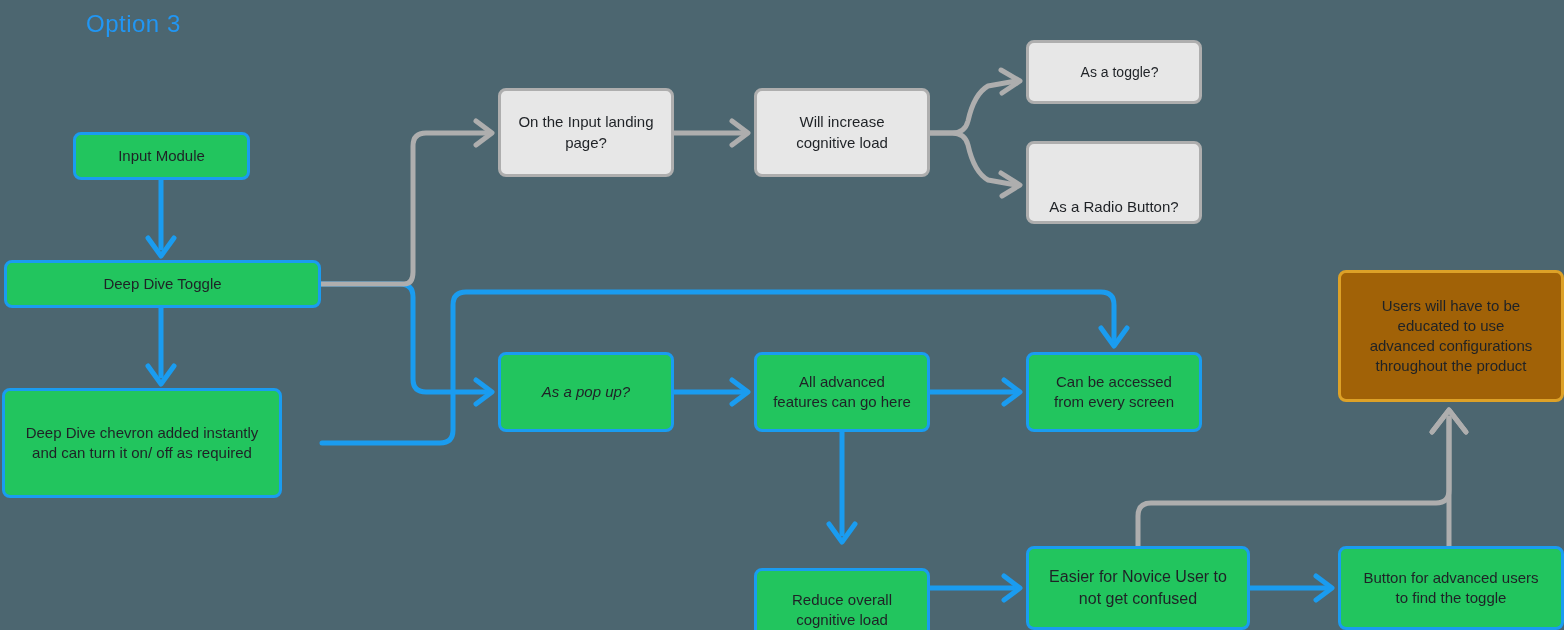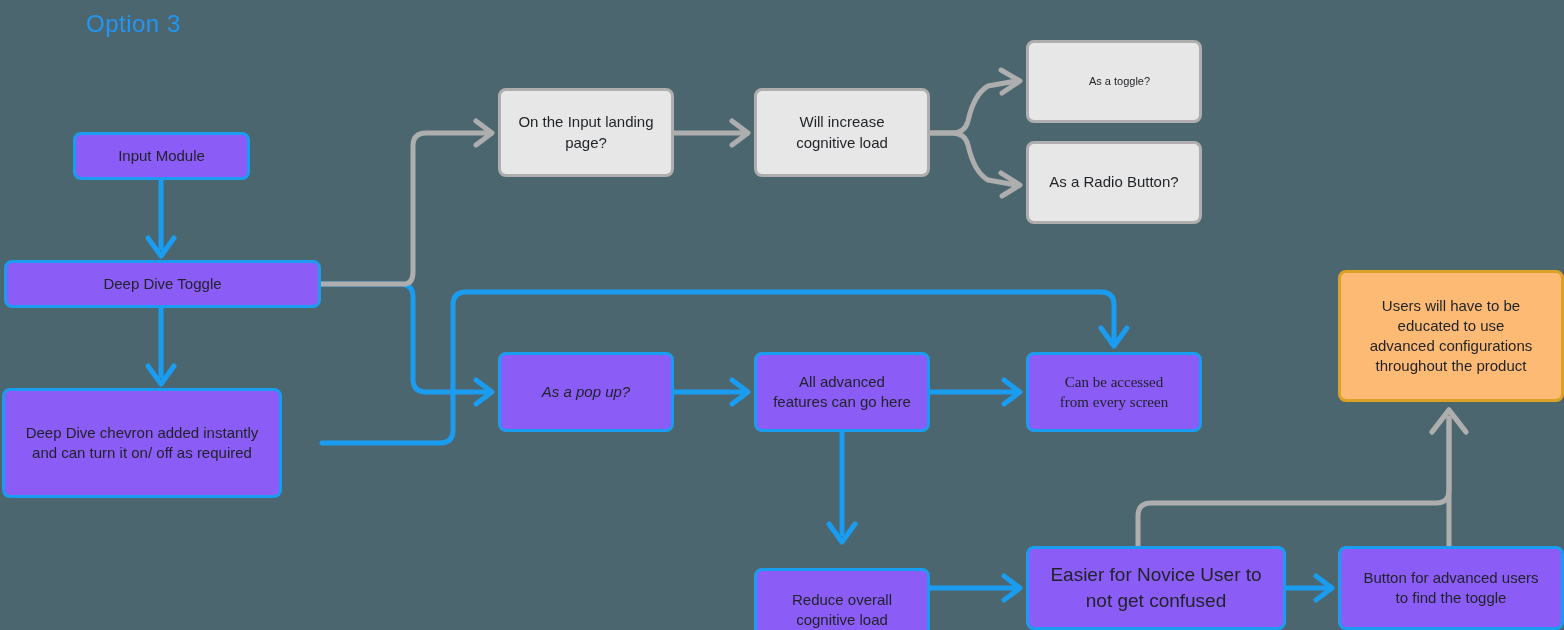--- a/index.html
+++ b/index.html
@@ -16,23 +16,23 @@
   .node {
     position: absolute;
     display: flex; align-items: center; justify-content: center;
     text-align: center;
     border-radius: 8px;
     color: #1f2226;
     line-height: 1.35;
     padding: 4px 10px;
     white-space: pre-line;
   }
-  .node.blue  { background: #8b5cf6; border: 3px solid #1a9cf0; }
+  .node.blue  { background: #22c55e; border: 3px solid #1a9cf0; }
   .node.gray  { background: #e7e7e7; border: 3px solid #aeaeae; }
-  .node.orange{ background: #fdba74; border: 3px solid #dda127; }
+  .node.orange{ background: #a16207; border: 3px solid #dda127; }
 
   #title {
     position: absolute;
     color: #2196f3;
     font-size: 24px;
     font-weight: 400;
     letter-spacing: .5px;
   }
 </style>
 </head>
@@ -128,30 +128,30 @@
 
   <div id="nodes">
       <div class="node blue" style="left: 73px; top: 132px; width: 177px; height: 48px; font-size: 15px;"><span>Input Module</span></div>
       <div class="node blue" style="left: 4px; top: 260px; width: 317px; height: 48px; font-size: 15px;"><span>Deep Dive Toggle</span></div>
       <div class="node blue" style="left: 2px; top: 388px; width: 280px; height: 110px; font-size: 15px;"><span>Deep Dive chevron added instantly
 and can turn it on/ off as required</span></div>
       <div class="node gray" style="left: 498px; top: 88px; width: 176px; height: 89px; font-size: 15px;"><span>On the Input landing
 page?</span></div>
       <div class="node gray" style="left: 754px; top: 88px; width: 176px; height: 89px; font-size: 15px;"><span>Will increase
 cognitive load</span></div>
-      <div class="node gray" style="left: 1026px; top: 40px; width: 176px; height: 83px; font-size: 11px; padding-left: 21px;"><span>As a toggle?</span></div>
-      <div class="node gray" style="left: 1026px; top: 141px; width: 176px; height: 83px; font-size: 15px;"><span>As a Radio Button?</span></div>
+      <div class="node gray" style="left: 1026px; top: 40px; width: 176px; height: 64px; font-size: 14px; padding-left: 21px;"><span>As a toggle?</span></div>
+      <div class="node gray" style="left: 1026px; top: 141px; width: 176px; height: 83px; font-size: 15px; align-items: flex-end;"><span>As a Radio Button?</span></div>
       <div class="node blue" style="left: 498px; top: 352px; width: 176px; height: 80px; font-size: 15px; font-style: italic;"><span>As a pop up?</span></div>
       <div class="node blue" style="left: 754px; top: 352px; width: 176px; height: 80px; font-size: 15px;"><span>All advanced
 features can go here</span></div>
-      <div class="node blue" style="left: 1026px; top: 352px; width: 176px; height: 80px; font-size: 15px; font-family: Liberation Serif, serif;"><span>Can be accessed
+      <div class="node blue" style="left: 1026px; top: 352px; width: 176px; height: 80px; font-size: 15px;"><span>Can be accessed
 from every screen</span></div>
       <div class="node blue" style="left: 754px; top: 568px; width: 176px; height: 84px; font-size: 15px;"><span>Reduce overall
 cognitive load</span></div>
-      <div class="node blue" style="left: 1026px; top: 546px; width: 260px; height: 84px; font-size: 19px;"><span>Easier for Novice User to
+      <div class="node blue" style="left: 1026px; top: 546px; width: 224px; height: 84px; font-size: 16px;"><span>Easier for Novice User to
 not get confused</span></div>
       <div class="node blue" style="left: 1338px; top: 546px; width: 226px; height: 84px; font-size: 15px;"><span>Button for advanced users
 to find the toggle</span></div>
       <div class="node orange" style="left: 1338px; top: 270px; width: 226px; height: 132px; font-size: 15px;"><span>Users will have to be
 educated to use
 advanced configurations
 throughout the product</span></div>
     </div>
 
 </div>

